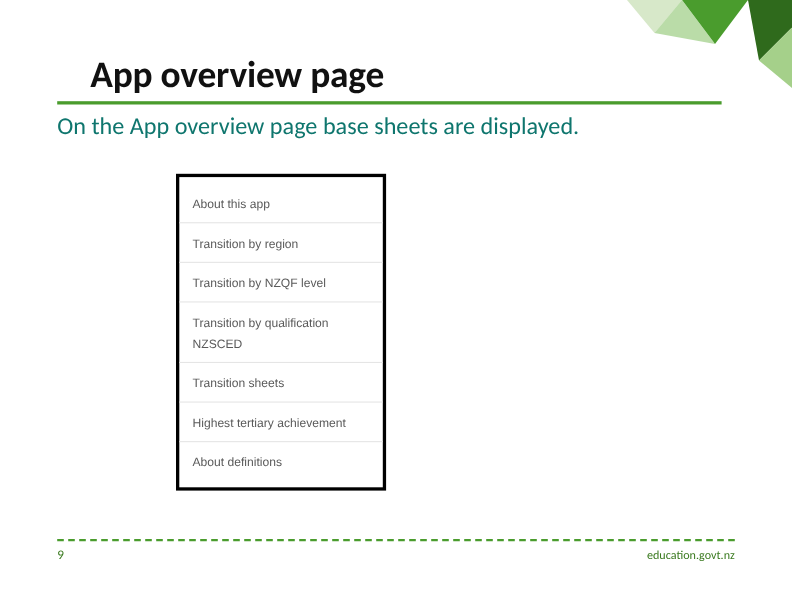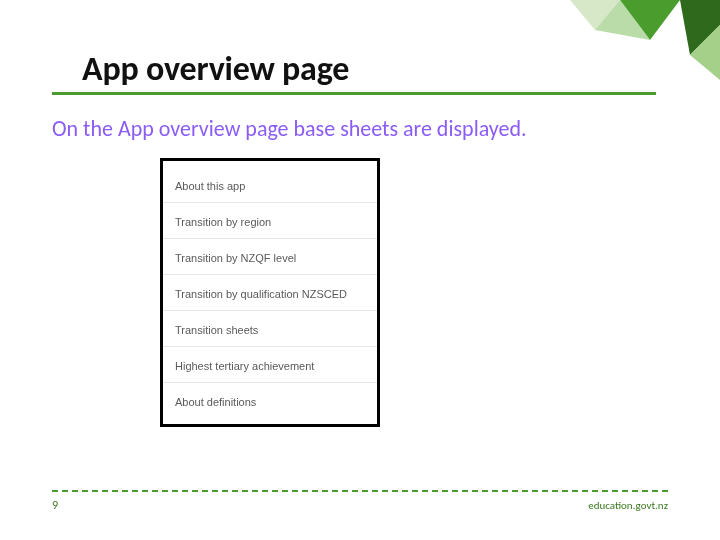--- a/index.html
+++ b/index.html
@@ -33,29 +33,29 @@
     padding-left: 30px;
   }
   .title-underline {
     height: 3px;
     background: #4a9c2d;
     margin-top: 3px;
     width: 100%;
   }
   .subtitle {
     font-size: 22px;
-    color: #8b5cf6;
-    margin-top: 20px;
+    color: #0f766e;
+    margin-top: 6px;
     font-weight: 400;
   }
   .sheets-box {
     position: absolute;
     top: 158px;
     left: 160px;
-    width: 220px;
+    width: 191px;
     border: 3px solid #000;
     background: #fff;
     padding: 6px 0;
   }
   .sheet-row {
     padding: 8px 12px 8px 12px;
     border-bottom: 1px solid #e5e5e5;
   }
   .sheet-row:last-child { border-bottom: none; }
   .sheet-label {

